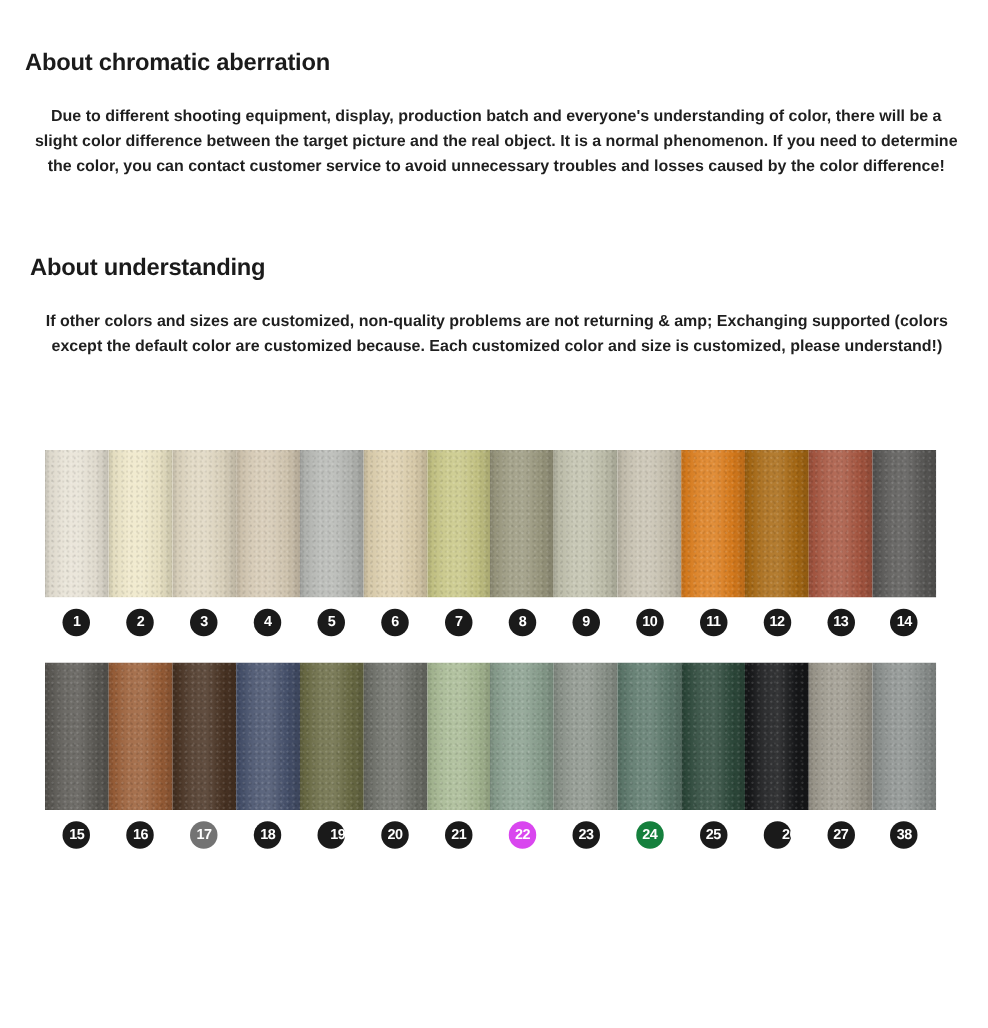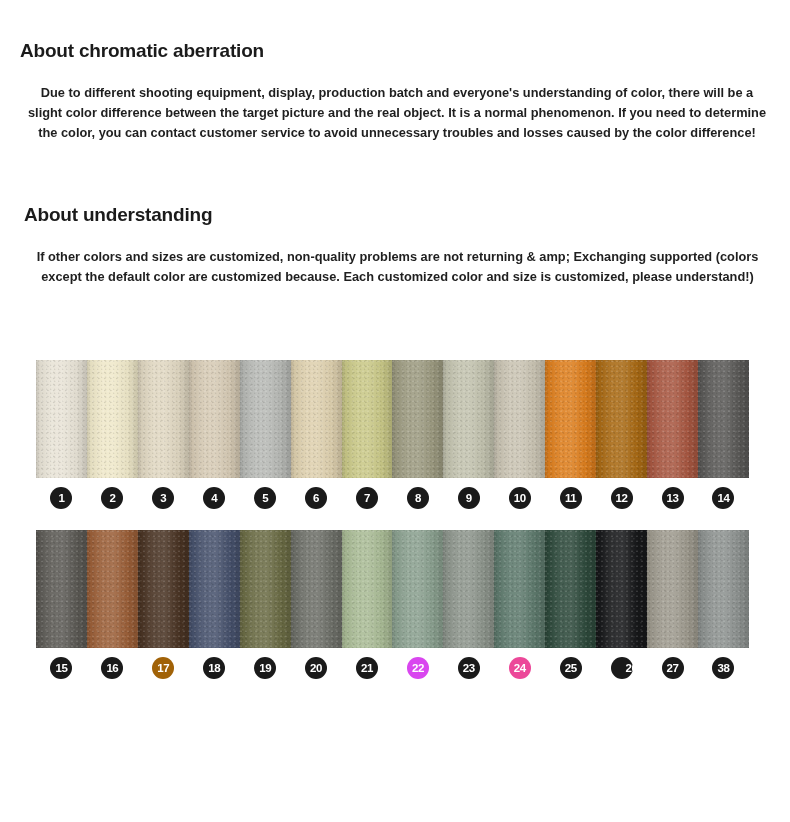--- a/index.html
+++ b/index.html
@@ -325,42 +325,42 @@
         </div>
       </div>
     <div class="badge-row">
         <div class="badge-cell">
           <div class="badge" style="background: rgb(26, 26, 26); color: rgb(255, 255, 255);">15</div>
         </div>
         <div class="badge-cell">
           <div class="badge" style="background: rgb(26, 26, 26); color: rgb(255, 255, 255);">16</div>
         </div>
         <div class="badge-cell">
-          <div class="badge" style="background: #a16207; color: rgb(255, 255, 255); text-align: center;">17</div>
+          <div class="badge" style="background: #737373; color: rgb(255, 255, 255); text-align: center;">17</div>
         </div>
         <div class="badge-cell">
           <div class="badge" style="background: rgb(26, 26, 26); color: rgb(255, 255, 255);">18</div>
         </div>
         <div class="badge-cell">
-          <div class="badge" style="background: rgb(26, 26, 26); color: rgb(255, 255, 255);">19</div>
+          <div class="badge" style="background: rgb(26, 26, 26); color: rgb(255, 255, 255); text-align: right;">19</div>
         </div>
         <div class="badge-cell">
           <div class="badge" style="background: rgb(26, 26, 26); color: rgb(255, 255, 255);">20</div>
         </div>
         <div class="badge-cell">
           <div class="badge" style="background: rgb(26, 26, 26); color: rgb(255, 255, 255);">21</div>
         </div>
         <div class="badge-cell">
           <div class="badge" style="background: #d946ef; color: rgb(255, 255, 255);">22</div>
         </div>
         <div class="badge-cell">
           <div class="badge" style="background: rgb(26, 26, 26); color: rgb(255, 255, 255);">23</div>
         </div>
         <div class="badge-cell">
-          <div class="badge" style="background: #ec4899; color: rgb(255, 255, 255);">24</div>
+          <div class="badge" style="background: #15803d; color: rgb(255, 255, 255);">24</div>
         </div>
         <div class="badge-cell">
           <div class="badge" style="background: rgb(26, 26, 26); color: rgb(255, 255, 255);">25</div>
         </div>
         <div class="badge-cell">
           <div class="badge" style="background: rgb(26, 26, 26); color: rgb(255, 255, 255); padding-left: 15px;">26</div>
         </div>
         <div class="badge-cell">
           <div class="badge" style="background: rgb(26, 26, 26); color: rgb(255, 255, 255);">27</div>
         </div>

